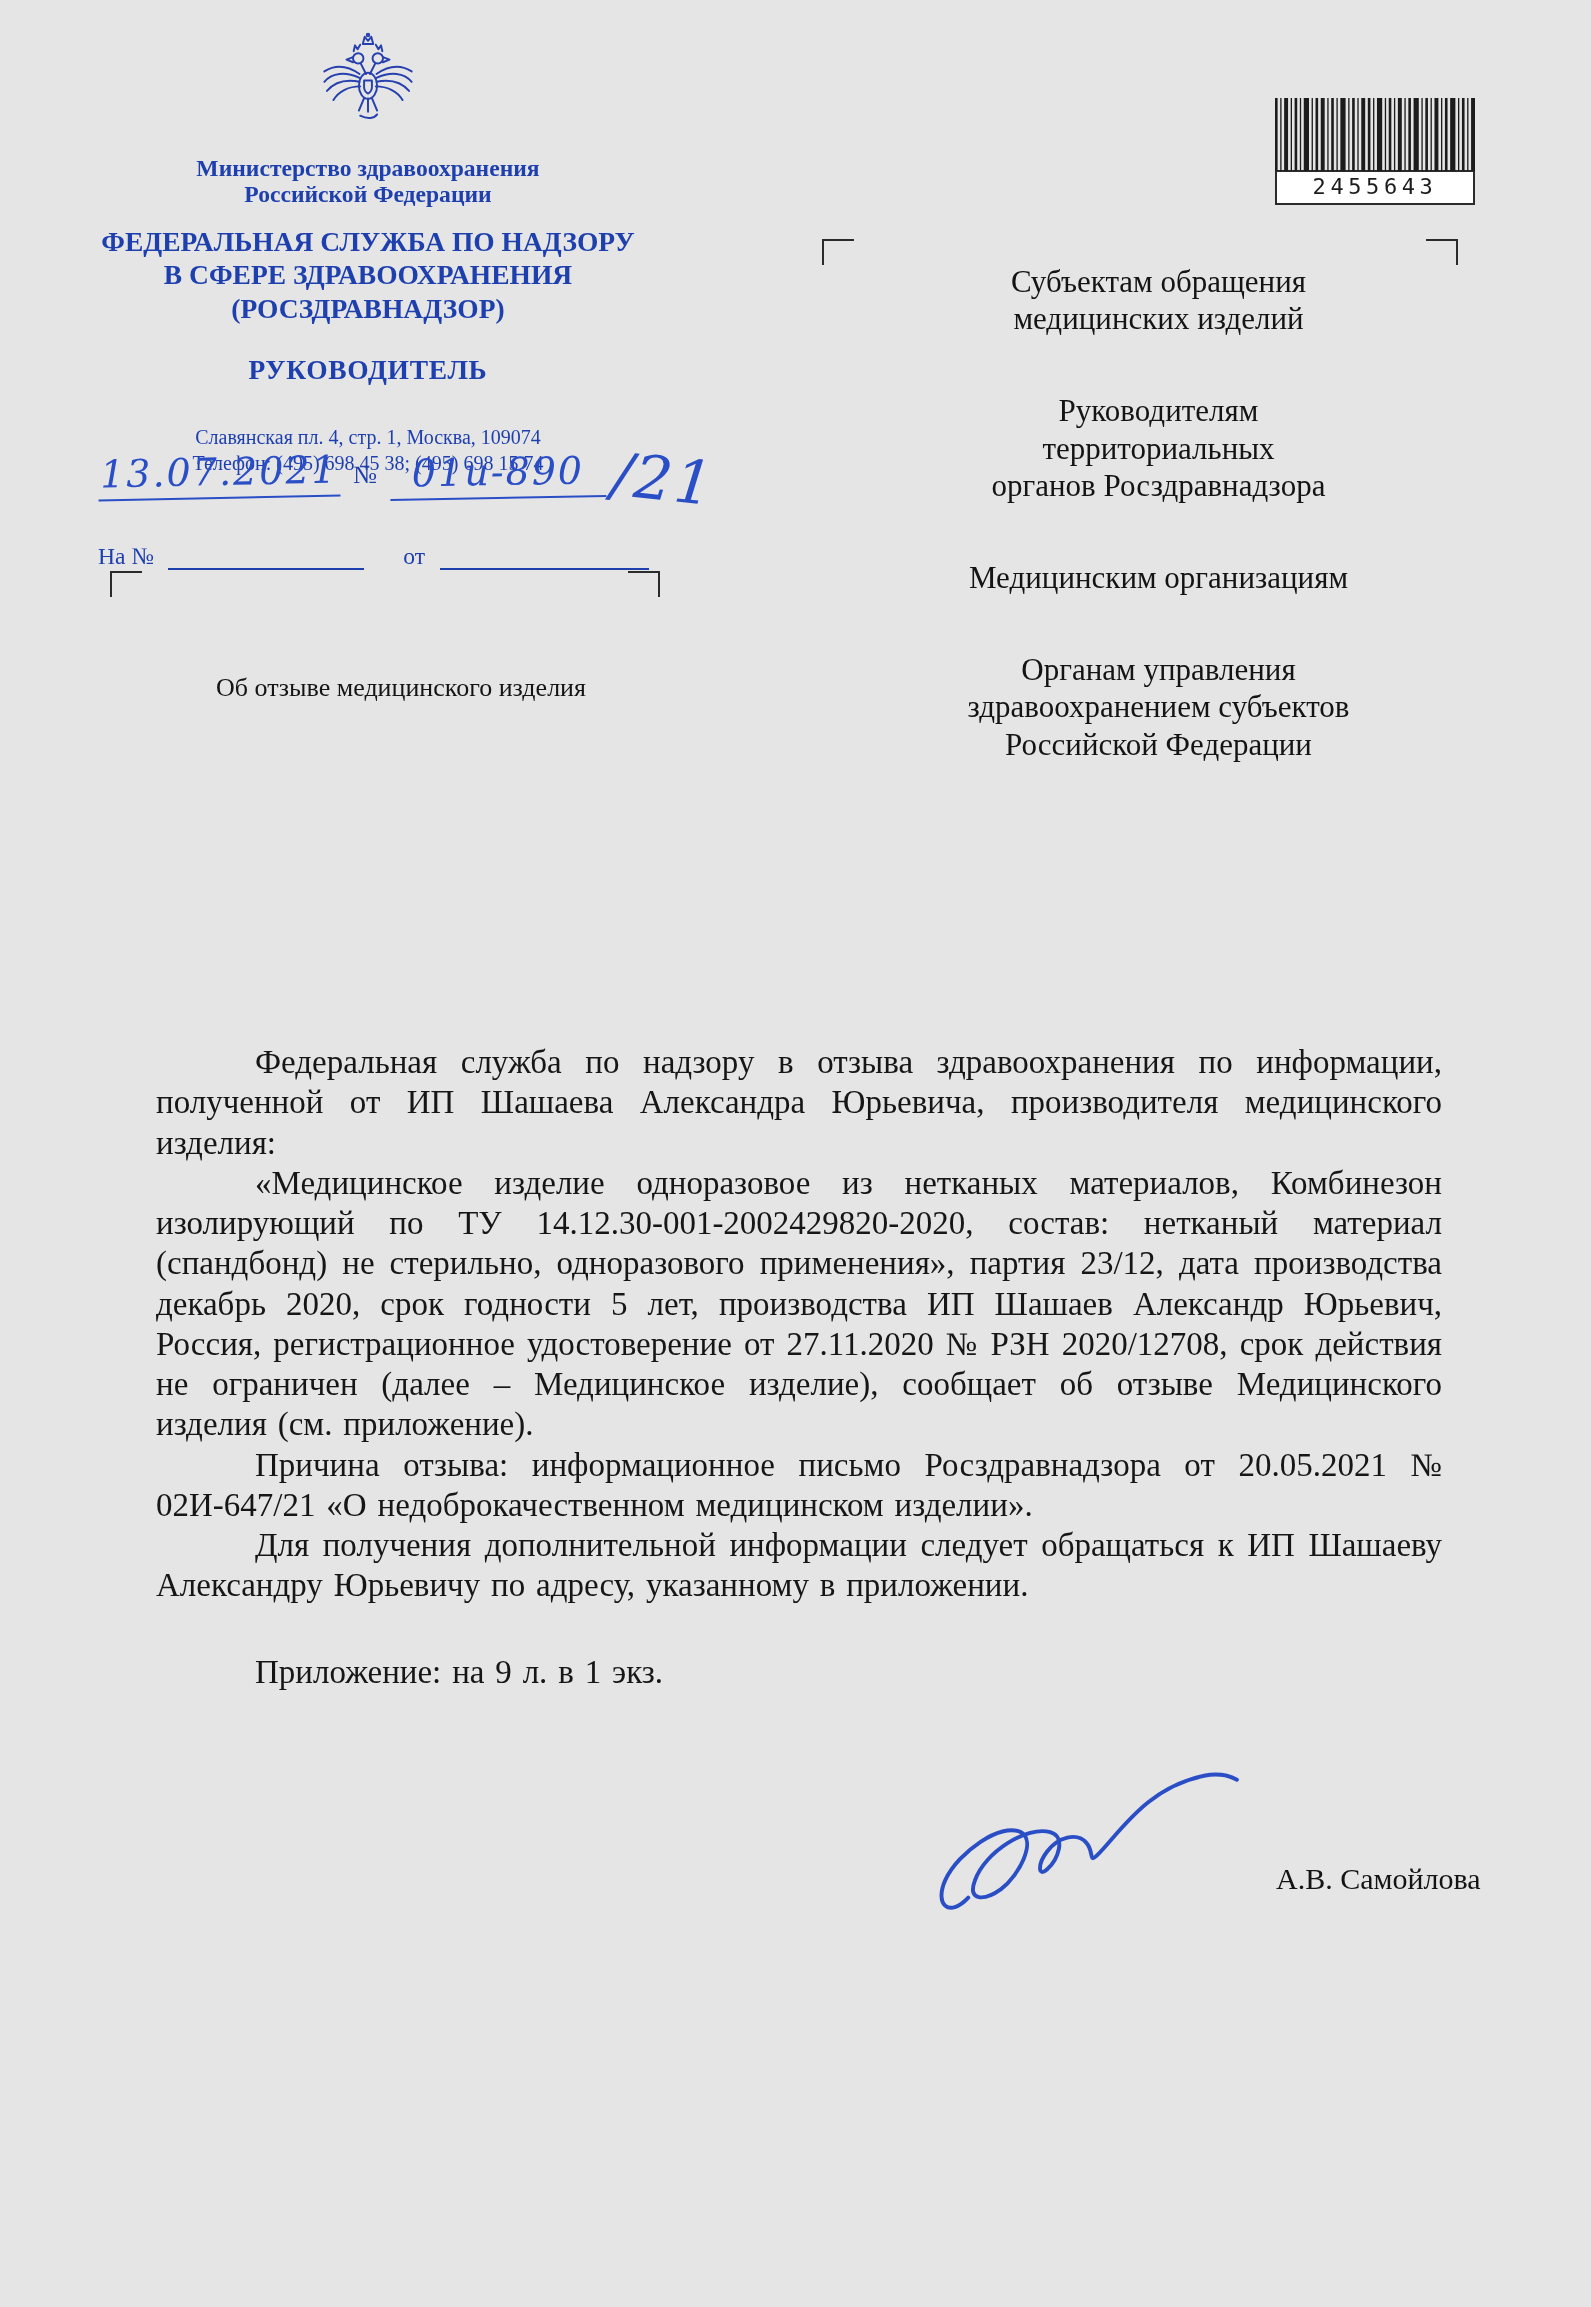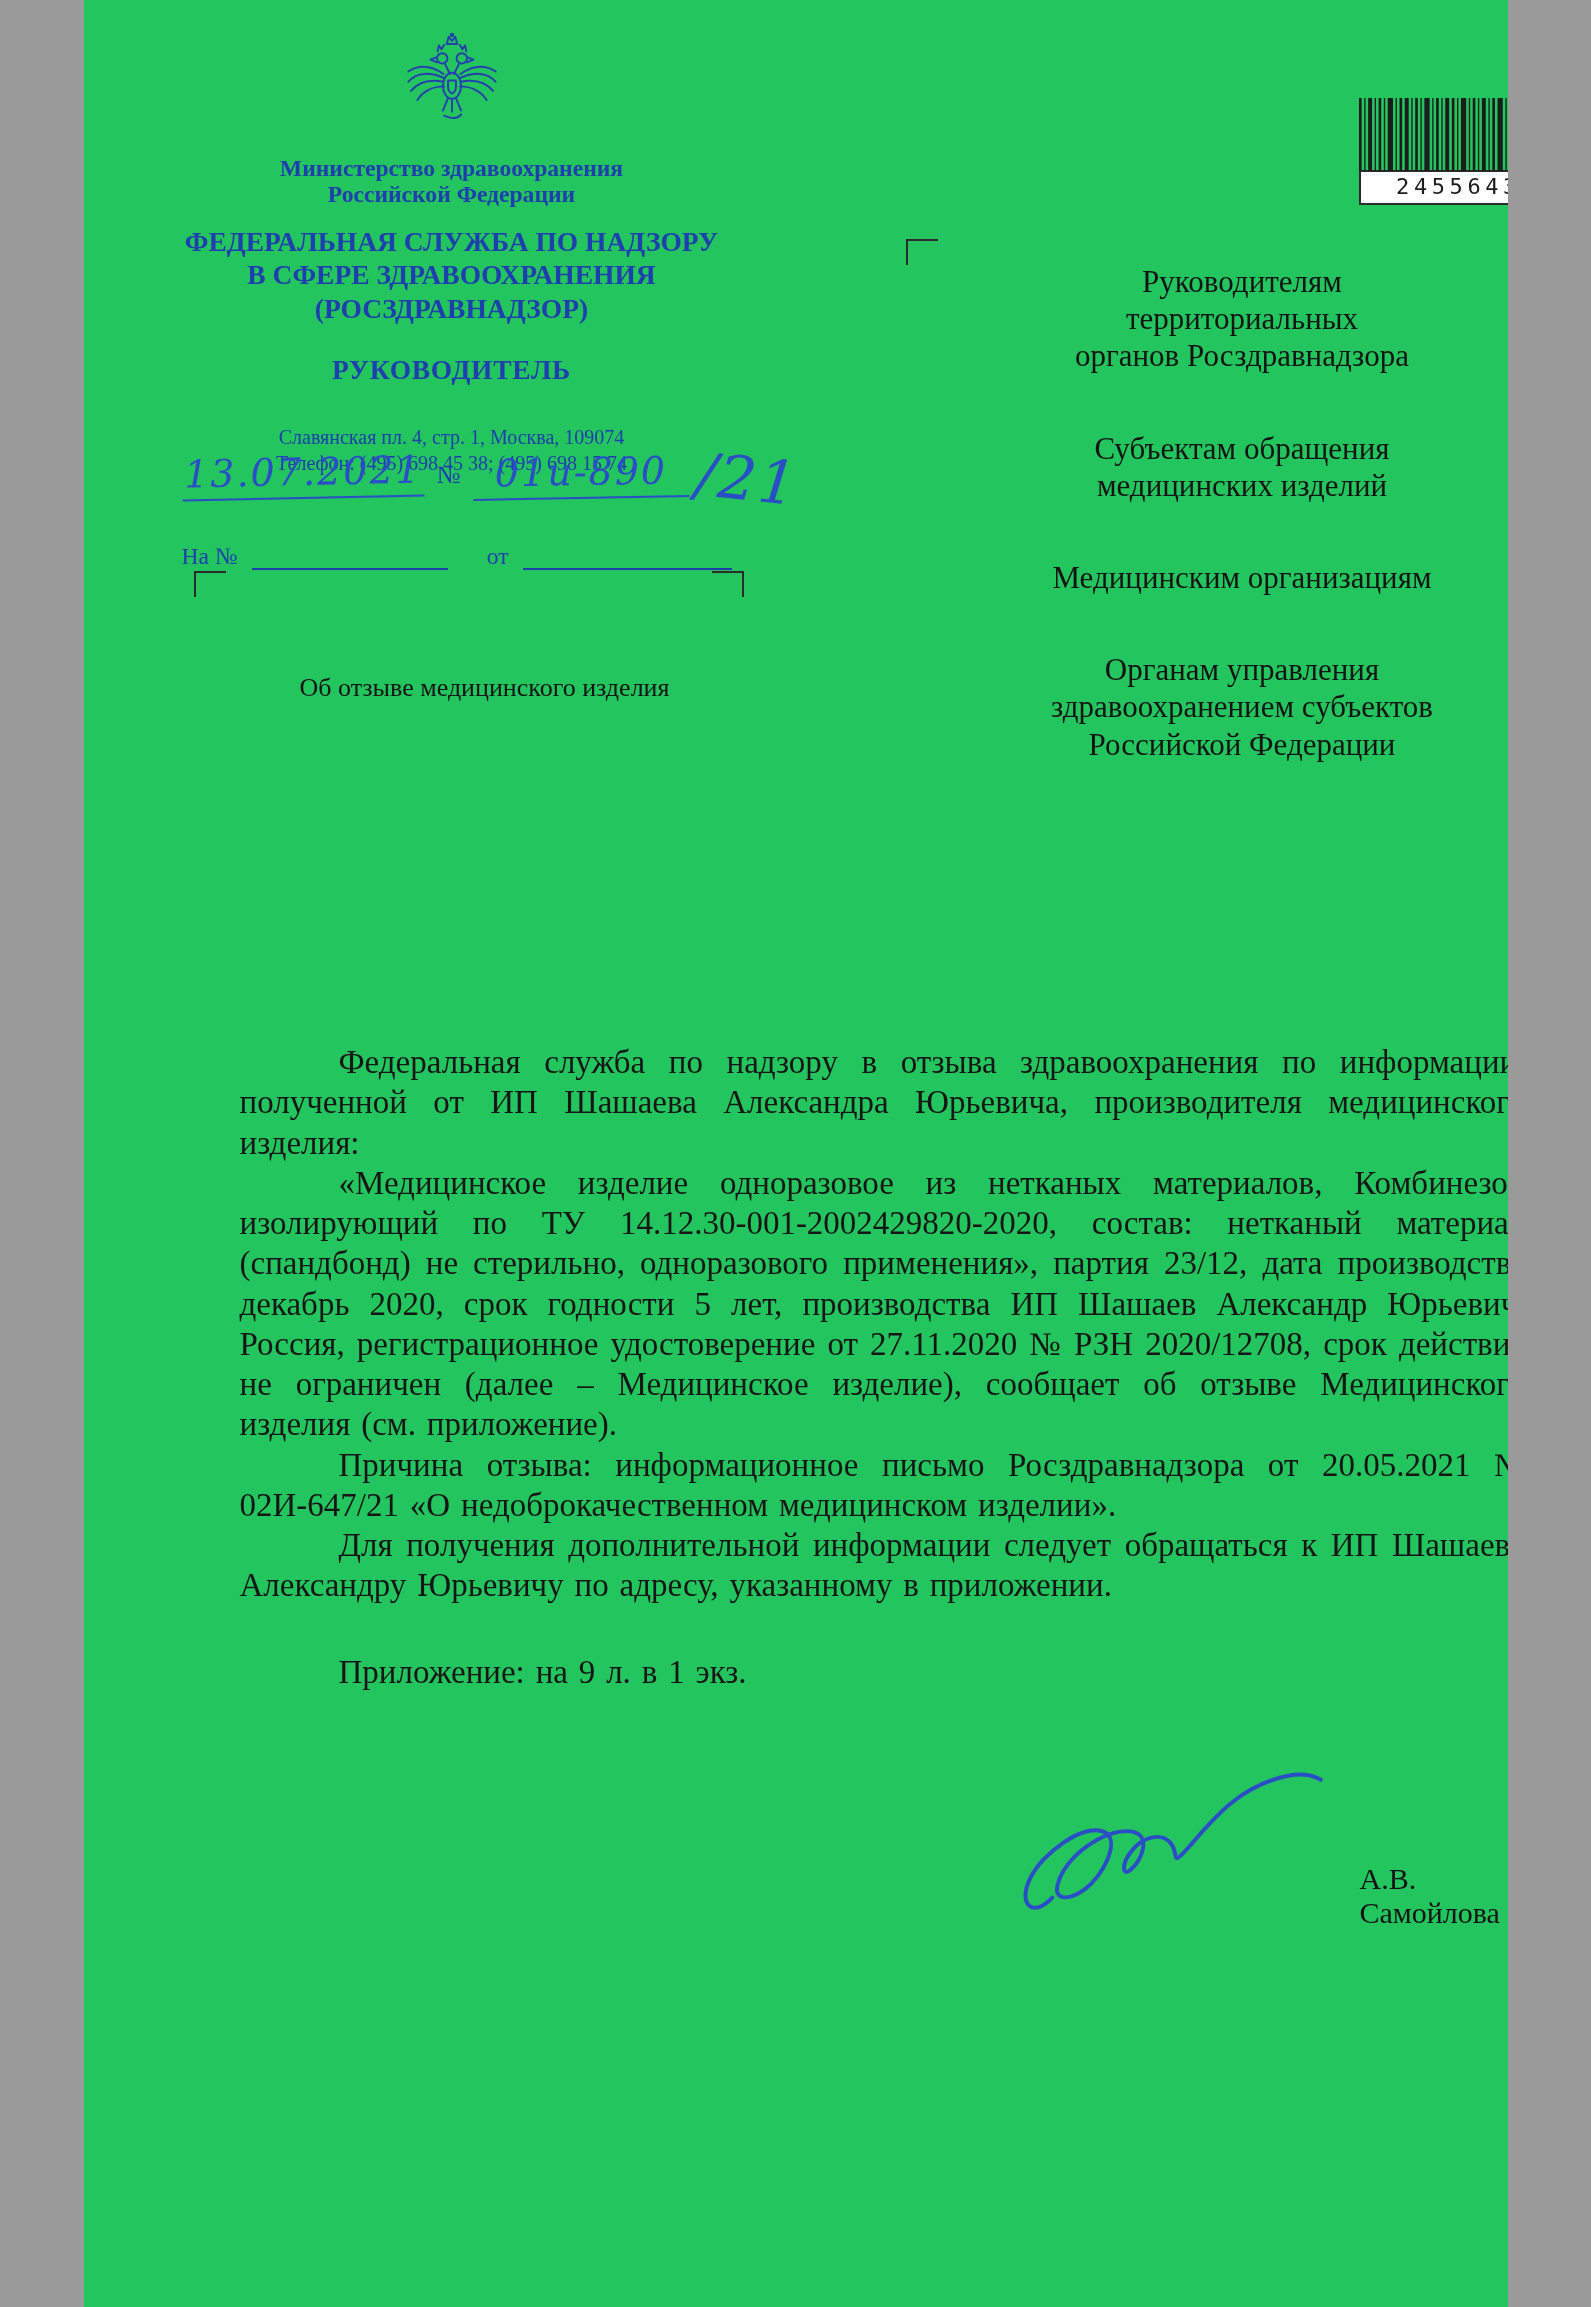--- a/index.html
+++ b/index.html
@@ -1,18 +1,18 @@
 <!DOCTYPE html>
 <html style="font-size:10.5px"><head>
 <meta charset="utf-8">
 <style>
   html,body { margin:0; padding:0; background:#9a9a9a; }
   .page {
-    position:relative; width:1424px; height:2307px; margin:0 auto;
-    background:#22c55e; overflow:hidden;
+    position:relative; width:1591px; height:2307px; margin:0 auto;
+    background:#e5e5e5; overflow:hidden;
     font-family:"Liberation Serif","DejaVu Serif",serif; color:#191919;
   }
 
   
   .letterhead { position:absolute; left:77px; top:31px; width:582px; text-align:center; color:#1e3fae; }
   .coat { display:block; margin:0 auto 7.9px auto; }
   .ministry { font-weight:bold; font-size:23.6px; line-height:1.12; white-space:pre-line; }
   .agency   { margin-top:17px; font-weight:bold; font-size:27.5px; line-height:1.22; white-space:pre-line; }
   .position { margin-top:29px; font-weight:bold; font-size:27.5px; letter-spacing:0.7px; }
   .contact  { margin-top:38px; font-size:20px; line-height:1.3; white-space:pre-line; }
@@ -176,25 +176,25 @@
           <rect x="280" y="0" width="2" height="112"></rect>
         <rect x="286" y="0" width="4" height="112"></rect>
           <rect x="294" y="0" width="2" height="112"></rect>
         <rect x="300" y="0" width="6" height="112"></rect>
       </g>
     </svg>
     <div class="barcode-number">2455643</div>
   </div>
 
   <div class="addressees">
+    <div class="addr-block">Субъектам обращения
+медицинских изделий</div>
     <div class="addr-block">Руководителям
 территориальных
 органов Росздравнадзора</div>
-    <div class="addr-block">Субъектам обращения
-медицинских изделий</div>
     <div class="addr-block">Медицинским организациям</div>
     <div class="addr-block">Органам управления
 здравоохранением субъектов
 Российской Федерации</div>
   </div>
 
   <div class="subject">Об отзыве медицинского изделия</div>
 
   <div class="body-text">
     <p>Федеральная служба по надзору в отзыва здравоохранения по информации, полученной от ИП Шашаева Александра Юрьевича, производителя медицинского изделия:</p>

